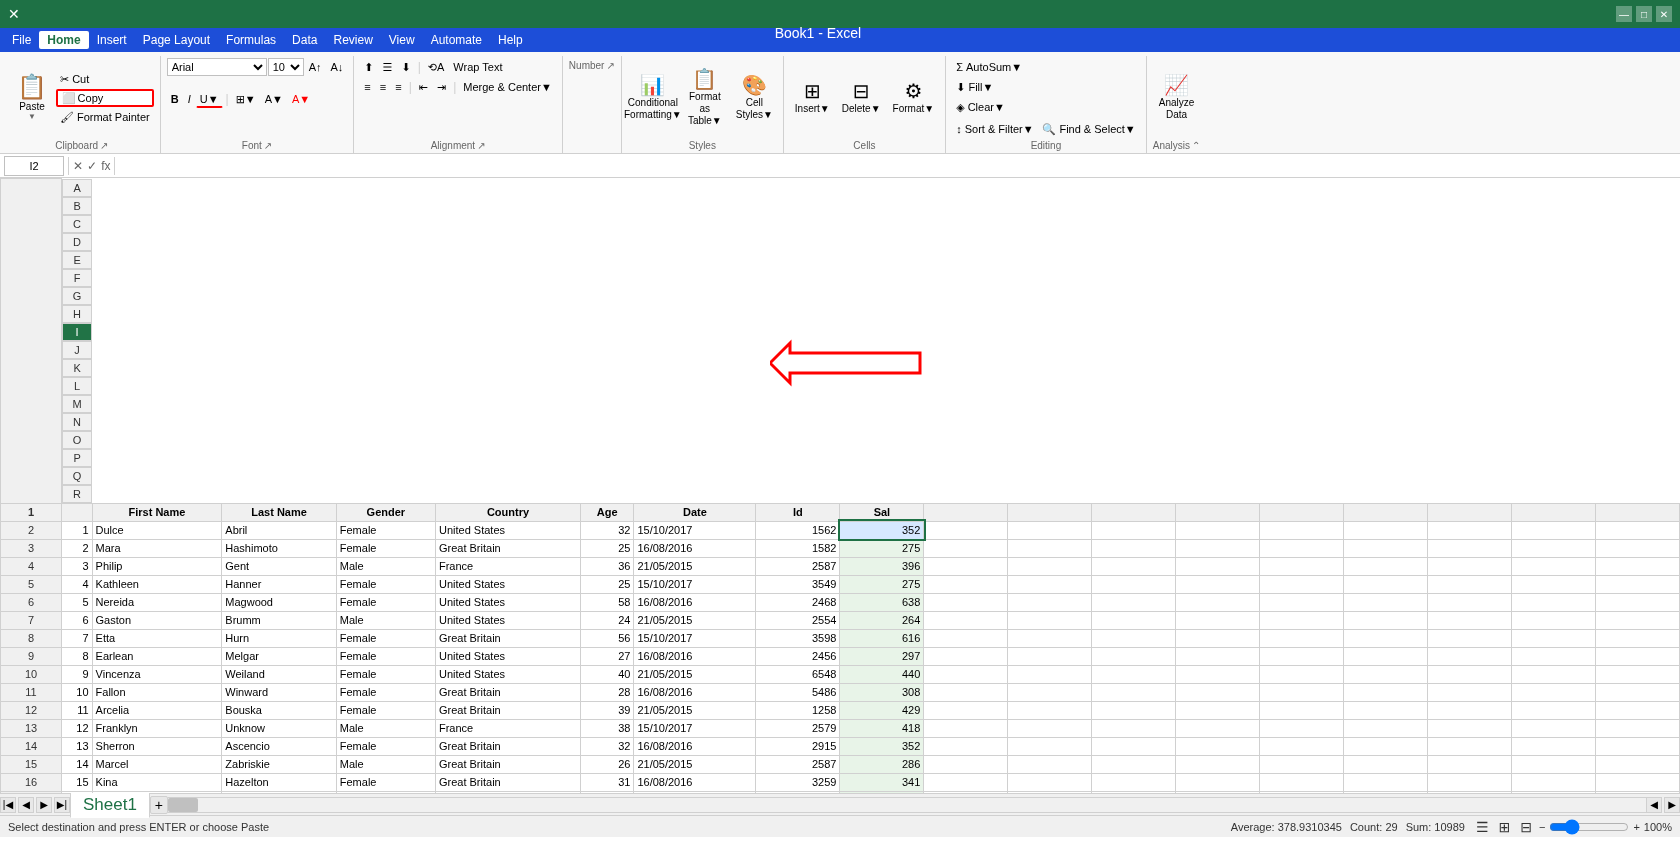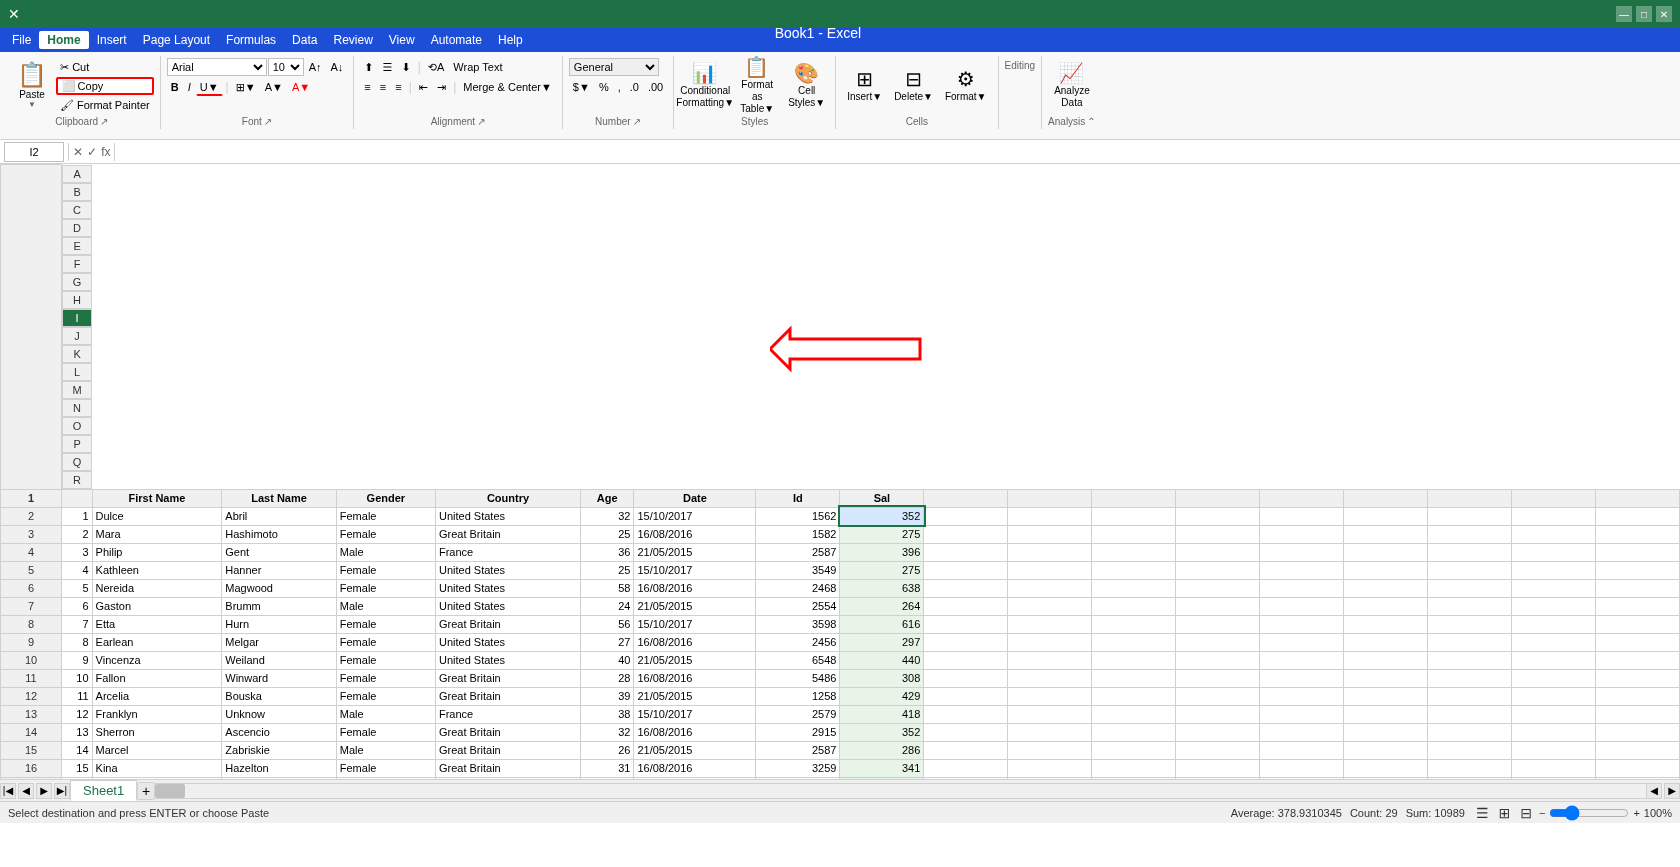--- a/index.html
+++ b/index.html
@@ -250,21 +250,21 @@
       left: 770px;
       width: 160px;
       height: 60px;
       pointer-events: none;
       z-index: 20;
     }
     .sheet-tab {
       padding: 2px 12px;
       border: 1px solid #d0d0d0;
       background: #e0e0e0;
-      font-size: 13px;
+      font-size: 17px;
       cursor: pointer;
       border-bottom: none;
     }
     .sheet-tab.active {
       background: white;
       border-bottom: 1px solid white;
       color: #1e7145;
     }
     .add-sheet-btn {
       width: 18px;
@@ -373,21 +373,21 @@
           </div>
         </div>
       </div>
       <div class="ribbon-group-label">
         <span>Clipboard</span>
         <span style="cursor:pointer;">↗</span>
       </div>
     </div>
 
     <div class="ribbon-group">
-      <div class="ribbon-group-content" style="flex-direction:column;align-items:flex-start;gap:2px;">
+      <div class="ribbon-group-content" style="flex-direction:column;align-items:flex-start;gap:14px;">
         <div class="ribbon-row">
           <select class="font-select">
             <option>Arial</option>
           </select>
           <select class="font-size-select">
             <option>10</option>
           </select>
           <button class="ribbon-small-btn">A↑</button>
           <button class="ribbon-small-btn">A↓</button>
         </div>
@@ -432,34 +432,20 @@
           </button>
         </div>
       </div>
       <div class="ribbon-group-label">
         <span>Alignment</span>
         <span style="cursor:pointer;">↗</span>
       </div>
     </div>
 
     <div class="ribbon-group">
-      <div class="ribbon-group-content" style="flex-direction:column;align-items:flex-start;gap:2px;">
-        <div class="ribbon-row">
-          <select style="width:90px;height:18px;font-size:11px;border:1px solid #c0c0c0;">
-            <option>General</option>
-          </select>
-        </div>
-        <div class="ribbon-row">
-          <button class="ribbon-small-btn">$▼</button>
-          <button class="ribbon-small-btn">%</button>
-          <button class="ribbon-small-btn">,</button>
-          <button class="ribbon-small-btn">.0</button>
-          <button class="ribbon-small-btn">.00</button>
-        </div>
-      </div>
       <div class="ribbon-group-label">
         <span>Number</span>
         <span style="cursor:pointer;">↗</span>
       </div>
     </div>
 
     <div class="ribbon-group">
       <div class="ribbon-group-content">
         <div class="ribbon-btn" style="width:50px;">
           <div class="ribbon-btn-icon">📊</div>
@@ -493,20 +479,37 @@
           <div class="ribbon-btn-icon">⚙</div>
           <div class="ribbon-btn-label">Format▼</div>
         </div>
       </div>
       <div class="ribbon-group-label">
         <span>Cells</span>
       </div>
     </div>
 
     <div class="ribbon-group">
+      <div class="ribbon-group-content" style="flex-direction:column;align-items:flex-start;gap:2px;">
+        <div class="ribbon-row">
+          <button class="ribbon-small-btn">Σ AutoSum▼</button>
+        </div>
+        <div class="ribbon-row">
+          <button class="ribbon-small-btn">⬇ Fill▼</button>
+        </div>
+        <div class="ribbon-row">
+          <button class="ribbon-small-btn">
+            <span>◈ Clear▼</span>
+          </button>
+        </div>
+        <div class="ribbon-row" style="margin-top:2px;">
+          <button class="ribbon-small-btn">↕ Sort &amp; Filter▼</button>
+          <button class="ribbon-small-btn">🔍 Find &amp; Select▼</button>
+        </div>
+      </div>
       <div class="ribbon-group-label">
         <span>Editing</span>
       </div>
     </div>
 
     <div class="ribbon-group">
       <div class="ribbon-group-content">
         <div class="ribbon-btn">
           <div class="ribbon-btn-icon">📈</div>
           <div class="ribbon-btn-label">Analyze<br>Data</div>

